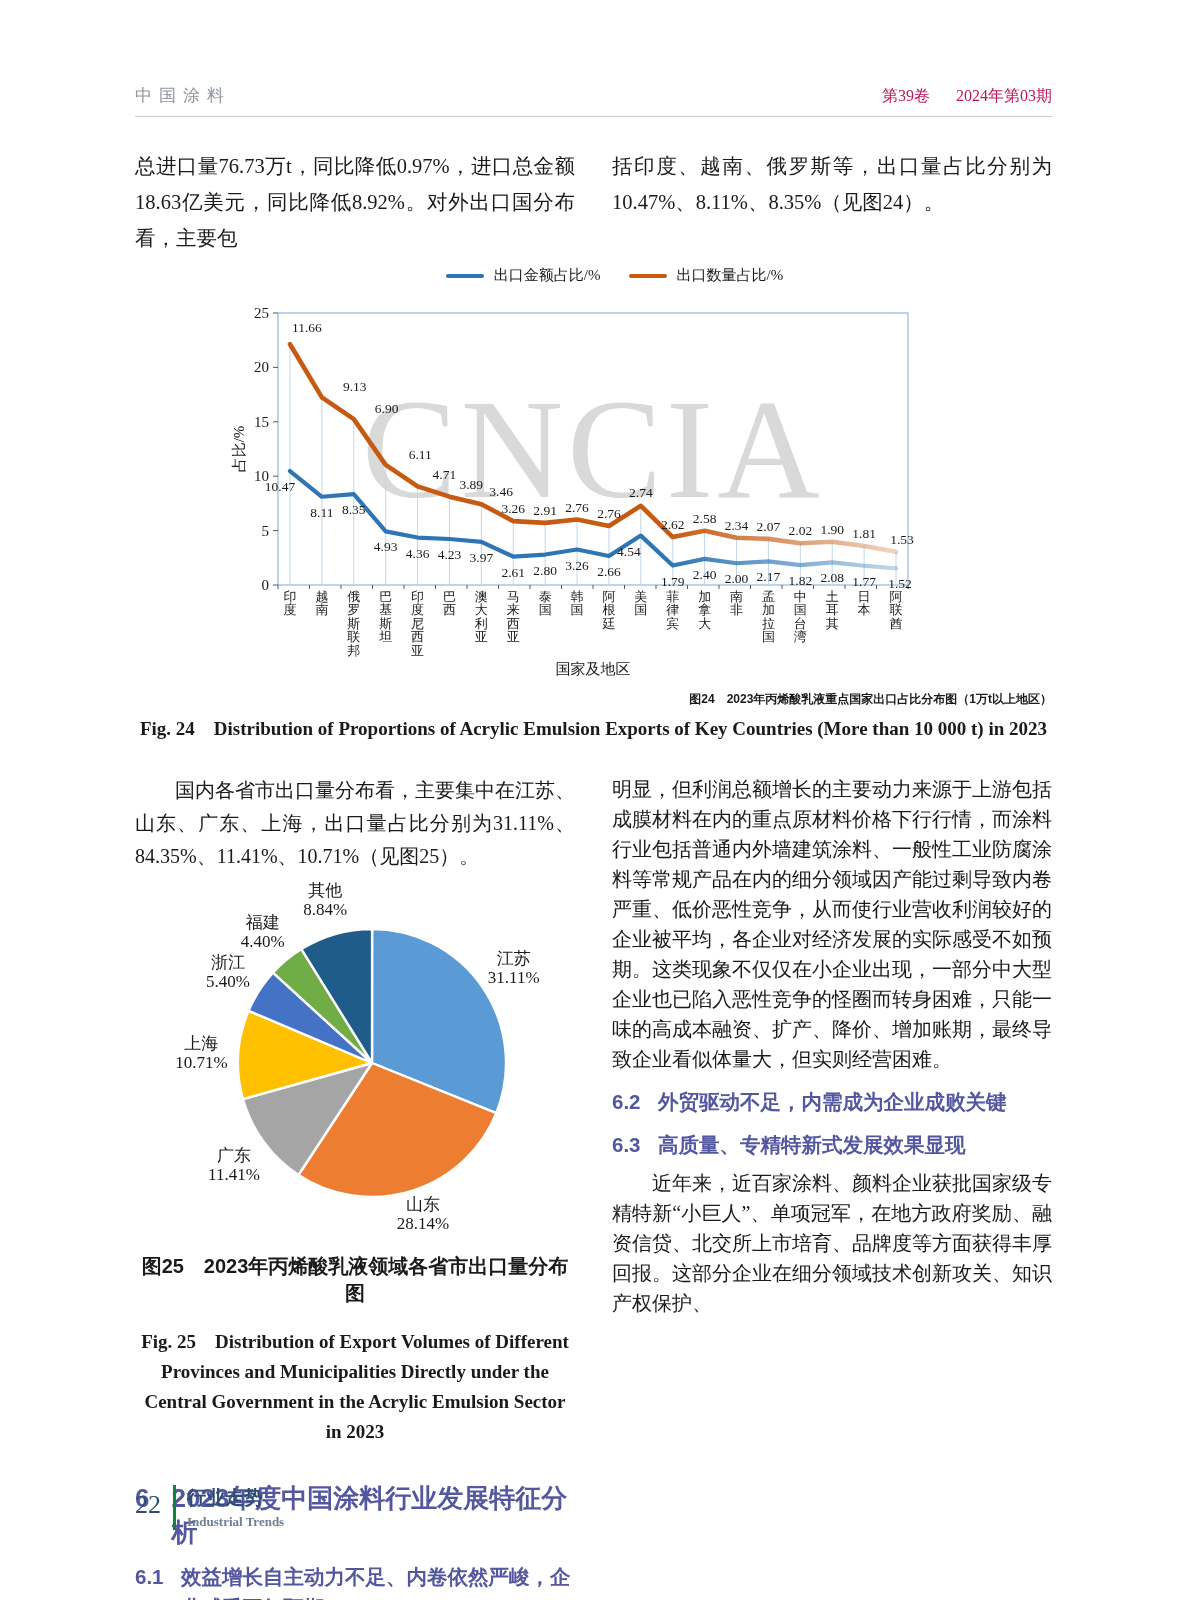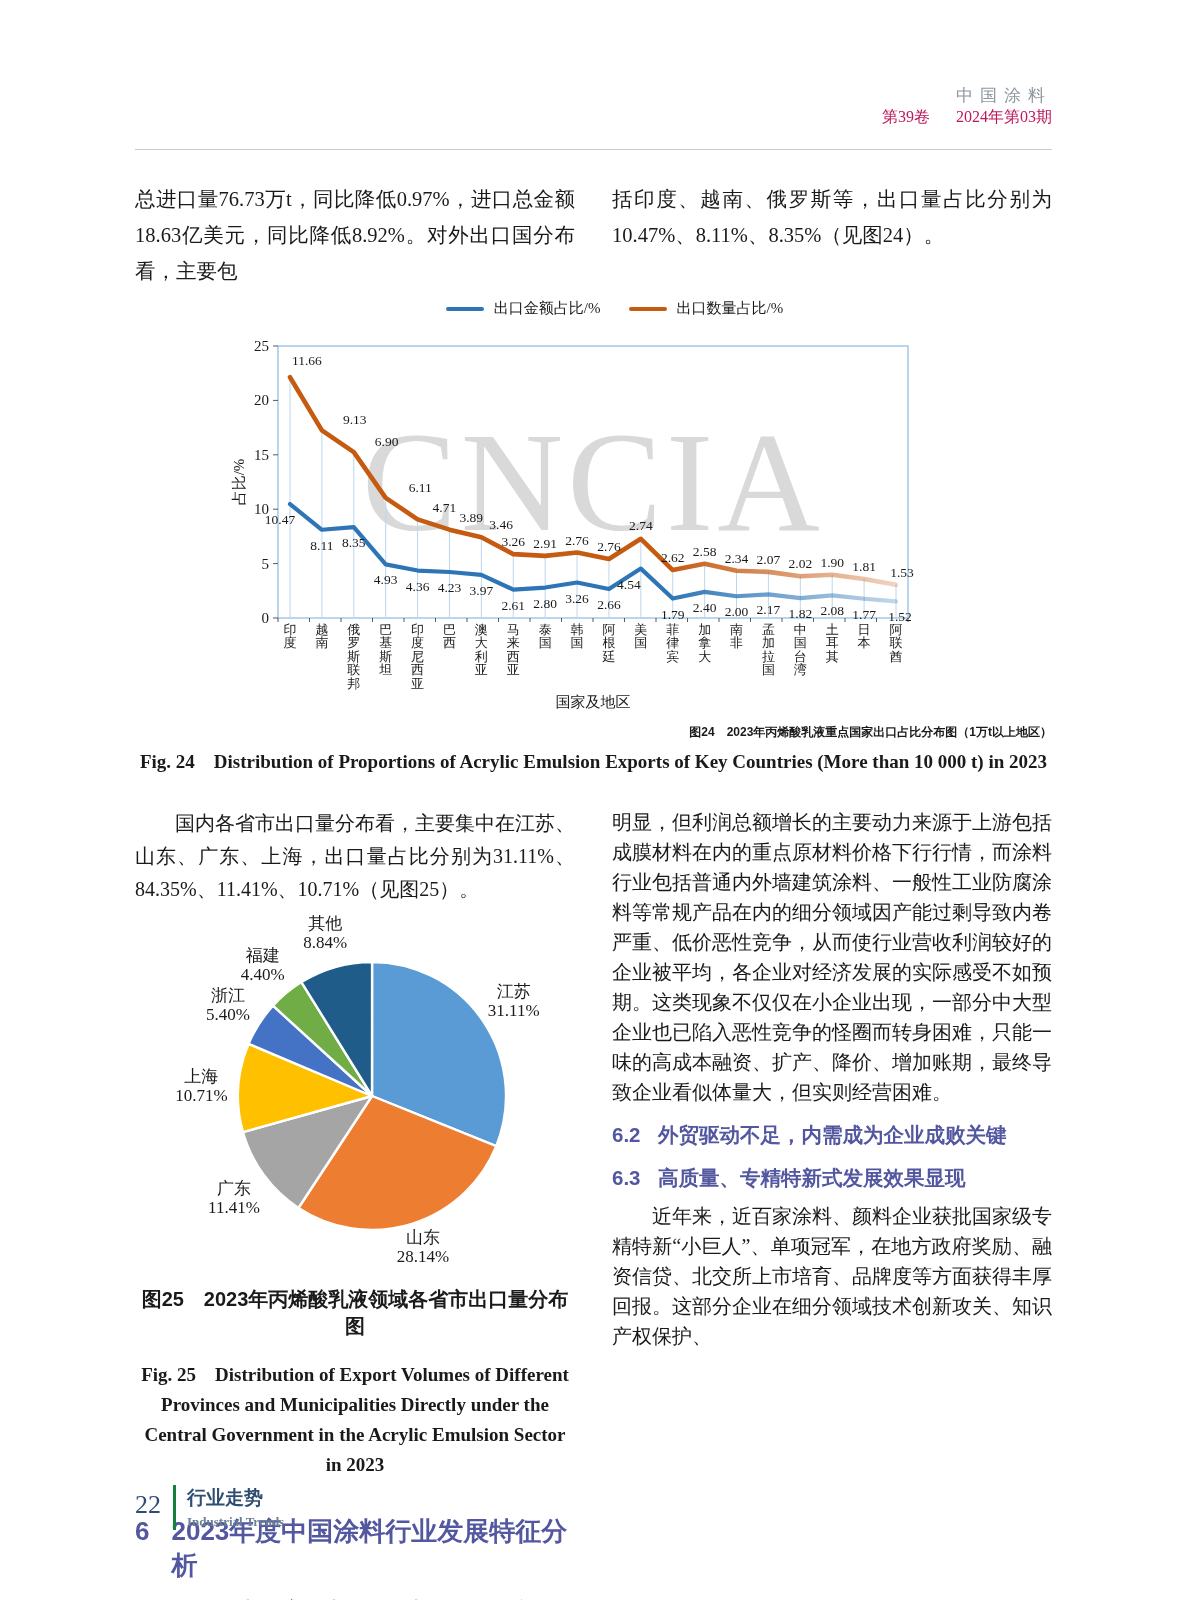--- a/index.html
+++ b/index.html
@@ -1,21 +1,21 @@
 <!DOCTYPE html>
 <html><head>
 <meta charset="utf-8">
 <style>
   html,body{margin:0;padding:0;background:#e8e8e8;}
   .page{width:1187px;height:1600px;position:relative;background:#ffffff;margin:0 auto;
         overflow:hidden;font-family:"Liberation Serif","DejaVu Serif",serif;color:#1a1a1a;
         box-sizing:border-box;padding:84px 135px 0 135px;}
   
   .hdr{display:flex;justify-content:space-between;align-items:flex-end;
-       border-bottom:1px solid #c7ccd2;padding-bottom:21px;flex-direction:column;}
+       border-bottom:1px solid #c7ccd2;padding-bottom:9px;}
   .hdr-left{font-size:17px;color:#8d959e;letter-spacing:7px;}
   .hdr-right{font-size:16px;color:#be185d;}
   .hdr-right span{margin-left:26px;}
   
   .introrow{display:flex;gap:37px;margin-top:31px;}
   .col{width:440px;}
   .para{font-size:20.5px;line-height:36px;text-align:justify;margin:0;}
   .noindent{text-indent:0;}
   .indent{text-indent:2em;}
   

